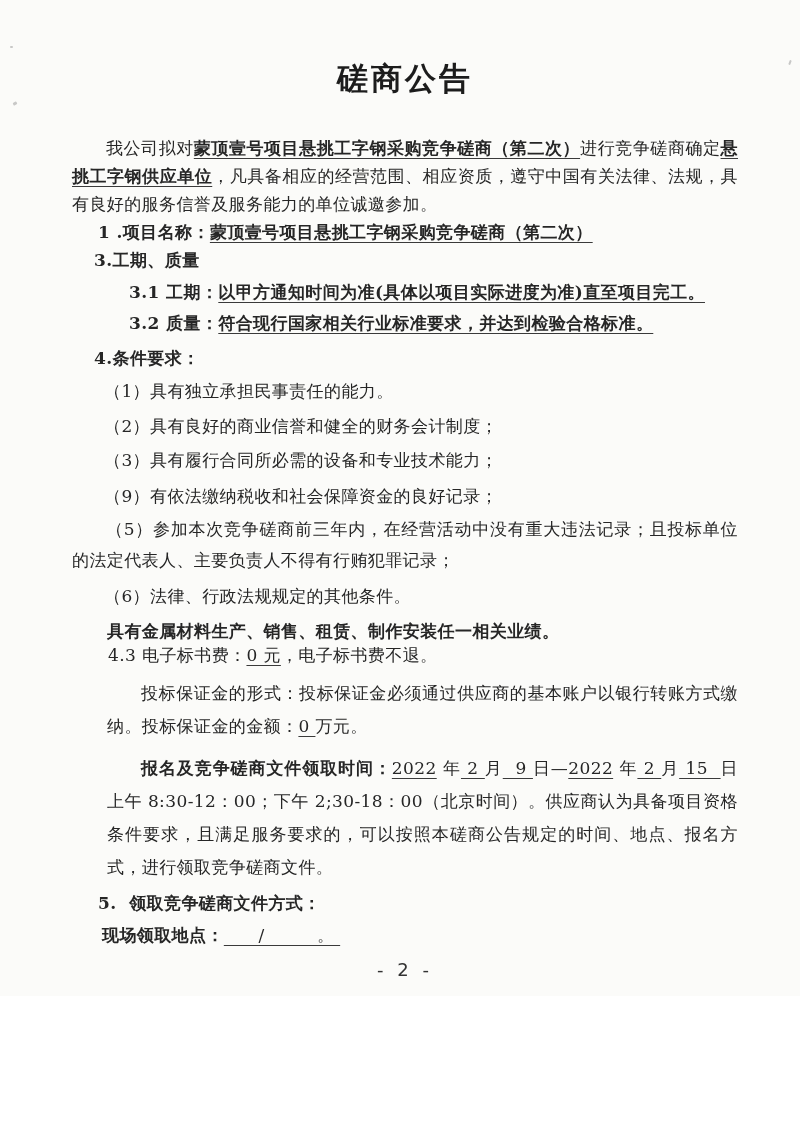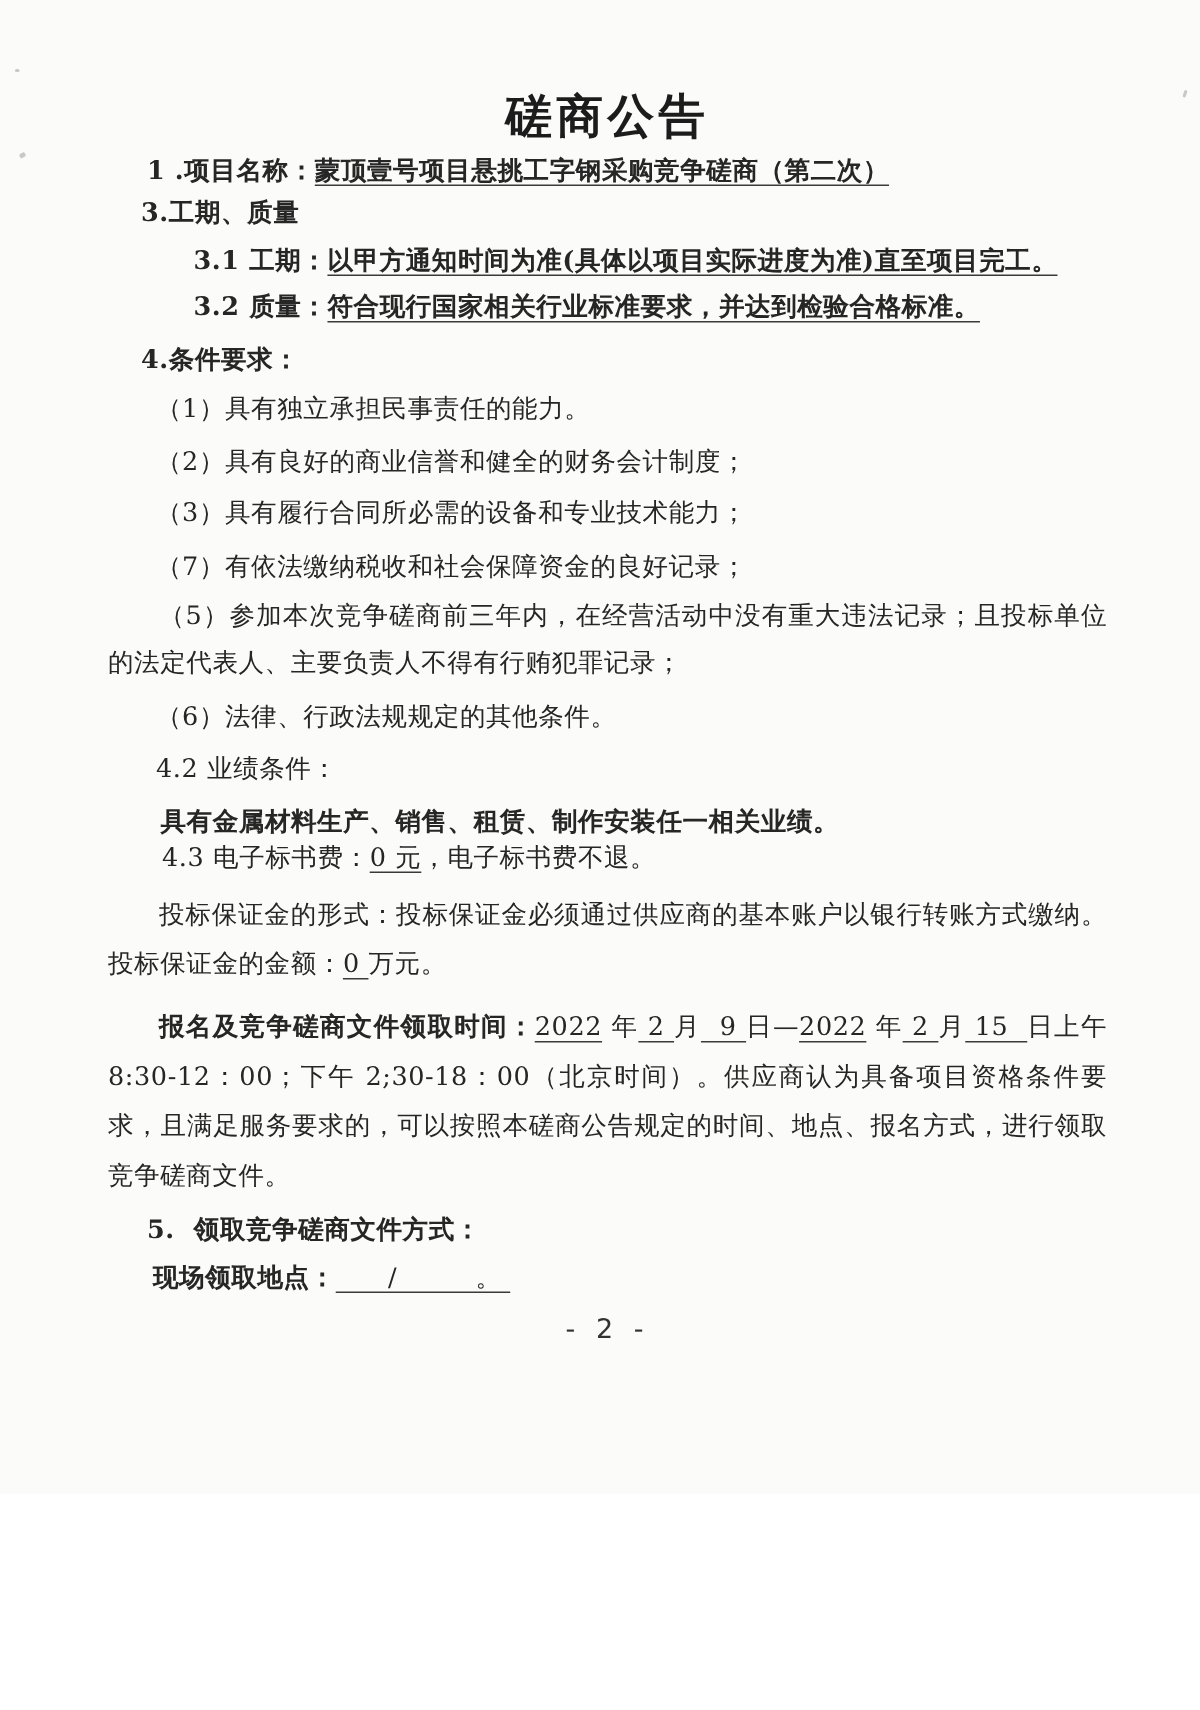--- a/index.html
+++ b/index.html
@@ -37,21 +37,21 @@
   .para { text-align: justify; text-indent: 2em; }
   .b { font-weight: 700; }
   .u {
     text-decoration: underline;
     text-decoration-thickness: 1px;
     text-underline-offset: 4px;
     text-decoration-color: #3a3a3a;
   }
   .intro { margin-top: 34px; }
   .lh31 { line-height: 31px; }
-  .lh33 { line-height: 33px; }
+  .lh33 { line-height: 33px; margin-left: 35px; }
   .ml22 { margin-left: 22px; }
   .ml26 { margin-left: 26px; }
   .ml30 { margin-left: 30px; }
   .ml32 { margin-left: 32px; }
   .ml35 { margin-left: 35px; }
   .ml36 { margin-left: 36px; }
   .ml40 { margin-left: 57px; }
   .mt3 { margin-top: 3px; }  .mt4 { margin-top: 4px; }
   .mt5 { margin-top: 5px; }  .mt6 { margin-top: 6px; }
   .mt7 { margin-top: 7px; }  .mt8 { margin-top: 8px; }
@@ -90,41 +90,41 @@
 <body>
 
 <div class="page">
 
   <div class="speck speck-1"></div>
   <div class="speck speck-2"></div>
   <div class="speck speck-3"></div>
 
   <h1 class="title">磋商公告</h1>
 
+  <p class="line para intro"><span>我公司拟对</span><span class="b u">蒙顶壹号项目悬挑工字钢采购竞争磋商（第二次）</span><span>进行竞争磋商确定</span><span class="b u">悬挑工字钢供应单位</span><span>，凡具备相应的经营范围、相应资质，遵守中国有关法律、法规，具有良好的服务信誉及服务能力的单位诚邀参加。</span></p>
 
   <p class="line ml26"><span class="b">1&nbsp;.项目名称：</span><span class="b u">蒙顶壹号项目悬挑工字钢采购竞争磋商（第二次）</span></p>
 
 
   <p class="line ml22 b">3.工期、质量</p>
 
   <p class="line ml40 mt4"><span class="b">3.1 工期：</span><span class="b u">以甲方通知时间为准(具体以项目实际进度为准)直至项目完工。</span></p>
 
   <p class="line ml40 mt3"><span class="b">3.2 质量：</span><span class="b u">符合现行国家相关行业标准要求，并达到检验合格标准。</span></p>
 
   <p class="line ml22 b mt7">4.条件要求：</p>
 
 
   <p class="line ml32 mt5">（1）具有独立承担民事责任的能力。</p>
   <p class="line ml32 mt7">（2）具有良好的商业信誉和健全的财务会计制度；</p>
   <p class="line ml32 mt6">（3）具有履行合同所必需的设备和专业技术能力；</p>
-  <p class="line ml32 mt8">（7）有依法缴纳税收和社会保障资金的良好记录；</p>
+  <p class="line ml32 mt8">（9）有依法缴纳税收和社会保障资金的良好记录；</p>
   <p class="line para lh31 mt4">（5）参加本次竞争磋商前三年内，在经营活动中没有重大违法记录；且投标单位的法定代表人、主要负责人不得有行贿犯罪记录；</p>
   <p class="line ml32 mt6">（6）法律、行政法规规定的其他条件。</p>
 
-  <p class="line ml32 mt7">4.2 业绩条件：</p>
 
   <p class="line ml35 b mt7">具有金属材料生产、销售、租赁、制作安装任一相关业绩。</p>
 
   <p class="line ml36 mtn4"><span>4.3 电子标书费：</span><span class="u">0 元</span><span>，电子标书费不退。</span></p>
 
 
   <p class="line para lh33 mt8"><span>投标保证金的形式：投标保证金必须通过供应商的基本账户以银行转账方式缴纳。投标保证金的金额：</span><span class="u">0&nbsp;</span><span>万元。</span></p>
 
   <p class="line para lh33 mt9"><span class="b">报名及竞争磋商文件领取时间：</span><span class="u">2022</span><span>&nbsp;年</span><span class="u">&nbsp;2&nbsp;</span><span>月</span><span class="u">&nbsp;&nbsp;9&nbsp;</span><span>日—</span><span class="u">2022</span><span>&nbsp;年</span><span class="u">&nbsp;2&nbsp;</span><span>月</span><span class="u">&nbsp;15&nbsp;&nbsp;</span><span>日上午 8:30-12：00；下午 2;30-18：00（北京时间）。供应商认为具备项目资格条件要求，且满足服务要求的，可以按照本磋商公告规定的时间、地点、报名方式，进行领取竞争磋商文件。</span></p>
 

